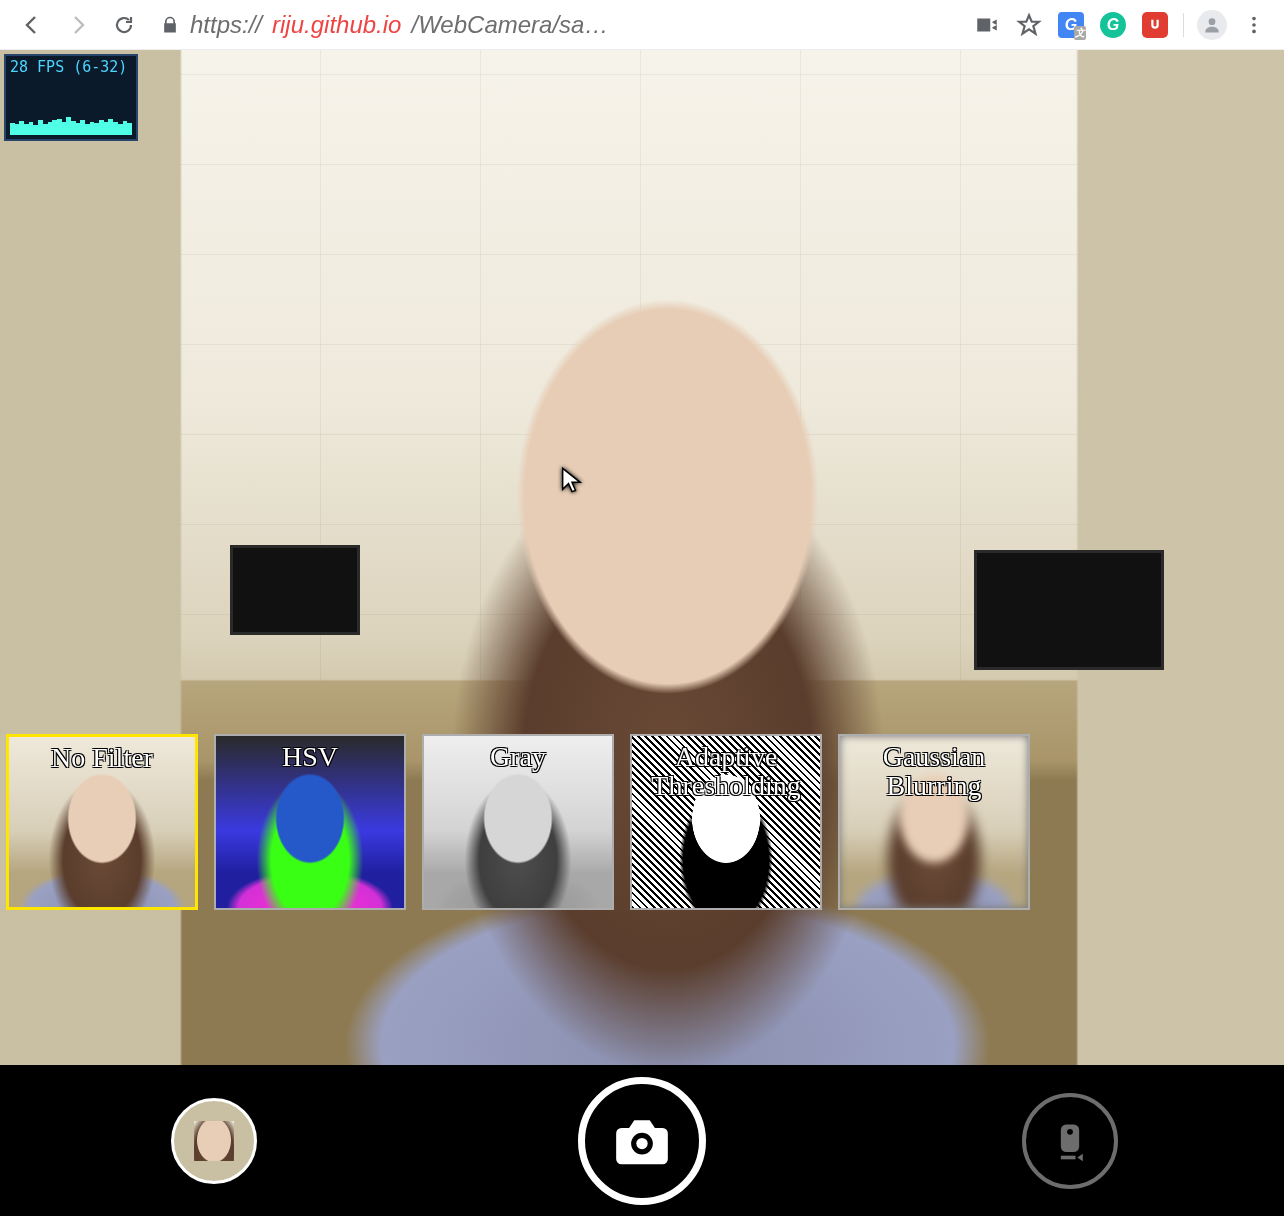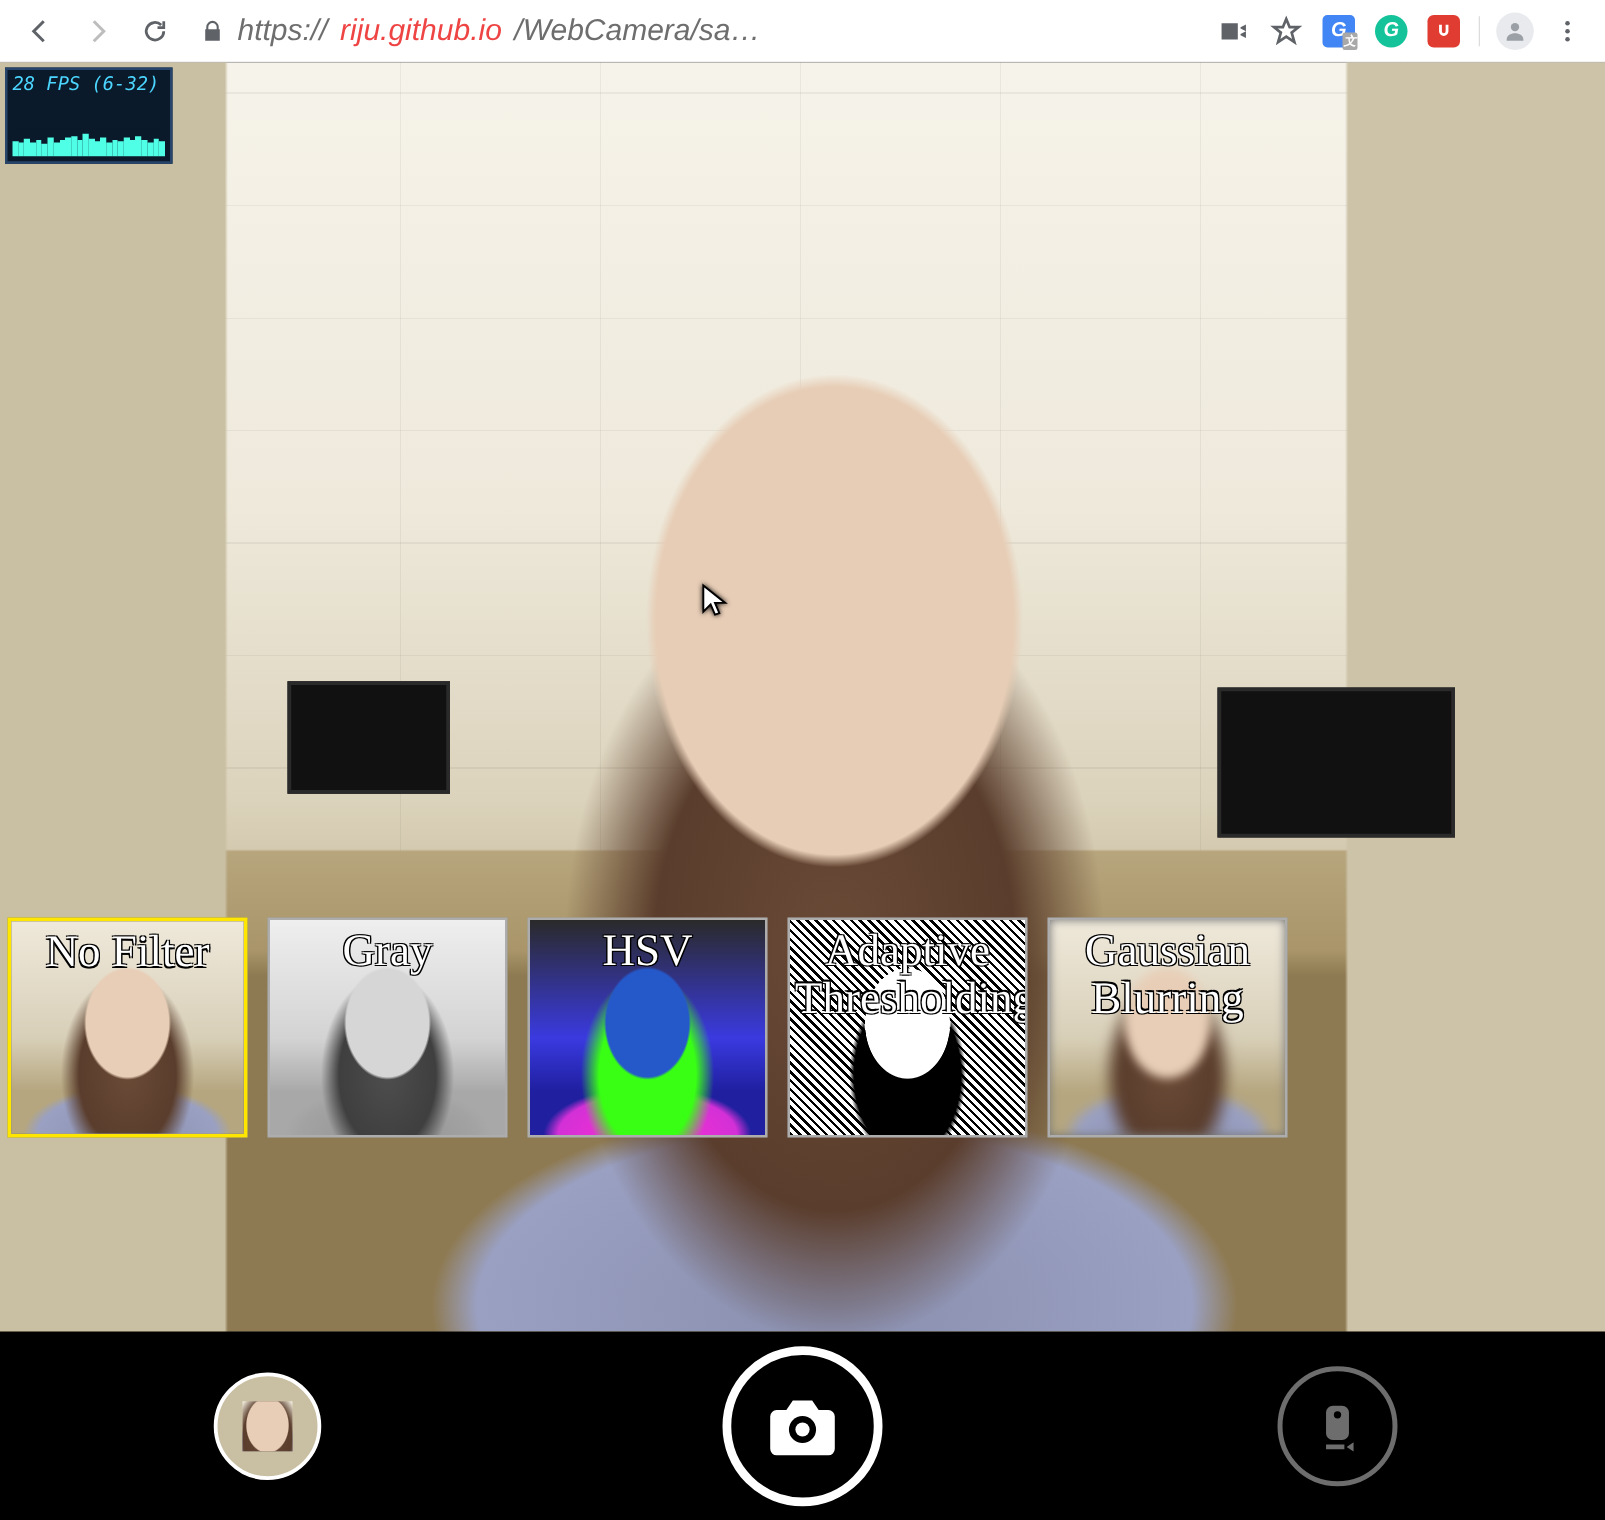--- a/index.html
+++ b/index.html
@@ -100,24 +100,23 @@
   .mon-r { right:120px; top:500px; width:190px; height:120px; }
 
   
   .cursor {
     position:absolute; left:558px; top:416px; color:#fff;
     filter: drop-shadow(0 0 2px #000);
   }
 
   
   .fps {
-    position:absolute; left:4px; top:4px; width:134px; height:77px;
+    position:absolute; left:4px; top:4px; width:134px; height:87px;
     background:#0b1a2a; border:2px solid #27446b;
     font-family:"Lucida Console",monospace;
-    font-style:italic;
   }
   .fps-text{ color:#4bd5ff; font-size:15px; padding:2px 4px; }
   .fps-graph{
     position:absolute; left:4px; right:4px; bottom:4px; height:22px;
     background:#0b1a2a;
   }
   .fps-bars{
     position:absolute; left:0; right:0; bottom:0; height:100%;
     display:flex; align-items:flex-end; gap:0;
   }
@@ -146,21 +145,21 @@
     width:192px; height:176px; position:relative;
     border:2px solid rgba(255,255,255,0.4);
     overflow:hidden; cursor:pointer;
     background:#777;
   }
   .filter.selected { border:3px solid #ffe600; }
   .filter .label{
     position:absolute; left:0; right:0; top:6px;
     text-align:center; color:#fff;
     font-family:"Times New Roman",serif;
-    font-size:36px; line-height:1.05;
+    font-size:28px; line-height:1.05;
     text-shadow: -1px -1px 0 #000, 1px -1px 0 #000, -1px 1px 0 #000, 1px 1px 0 #000;
     padding:0 4px;
   }
   
   .thumb-base{
     position:absolute; inset:0;
     background:
       radial-gradient(ellipse 60px 78px at 50% 48%, #e8ceb7 0%, #e8ceb7 55%, rgba(0,0,0,0) 58%),
       radial-gradient(ellipse 86px 130px at 50% 72%, #6a4a37 0%, #5a3d2c 45%, rgba(0,0,0,0) 62%),
       radial-gradient(ellipse 130px 60px at 50% 100%, #8a8fae 0%, #9aa0c2 55%, rgba(0,0,0,0) 64%),
@@ -330,26 +329,26 @@
           <path fill="#fff" stroke="#000" stroke-width="1.3" d="M4 2l0 18 5-5 3 7 3-1-3-7 7 0z"></path>
         </svg>
     </div>
 
     <div class="filters">
       <div class="filter selected">
         <div class="thumb-base"></div>
         <div class="label">No Filter</div>
       </div>
       <div class="filter">
+        <div class="flt-hsv" style="position:absolute;inset:0"></div>
+        <div class="label">HSV</div>
+      </div>
+      <div class="filter">
         <div class="thumb-base flt-gray"></div>
         <div class="label">Gray</div>
-      </div>
-      <div class="filter">
-        <div class="flt-hsv" style="position:absolute;inset:0"></div>
-        <div class="label">HSV</div>
       </div>
       <div class="filter">
         <div class="flt-adapt" style="position:absolute;inset:0"></div>
         <div class="label">Adaptive Thresholding</div>
       </div>
       <div class="filter">
         <div class="thumb-base flt-blur"></div>
         <div class="label">Gaussian Blurring</div>
       </div>
     </div>

